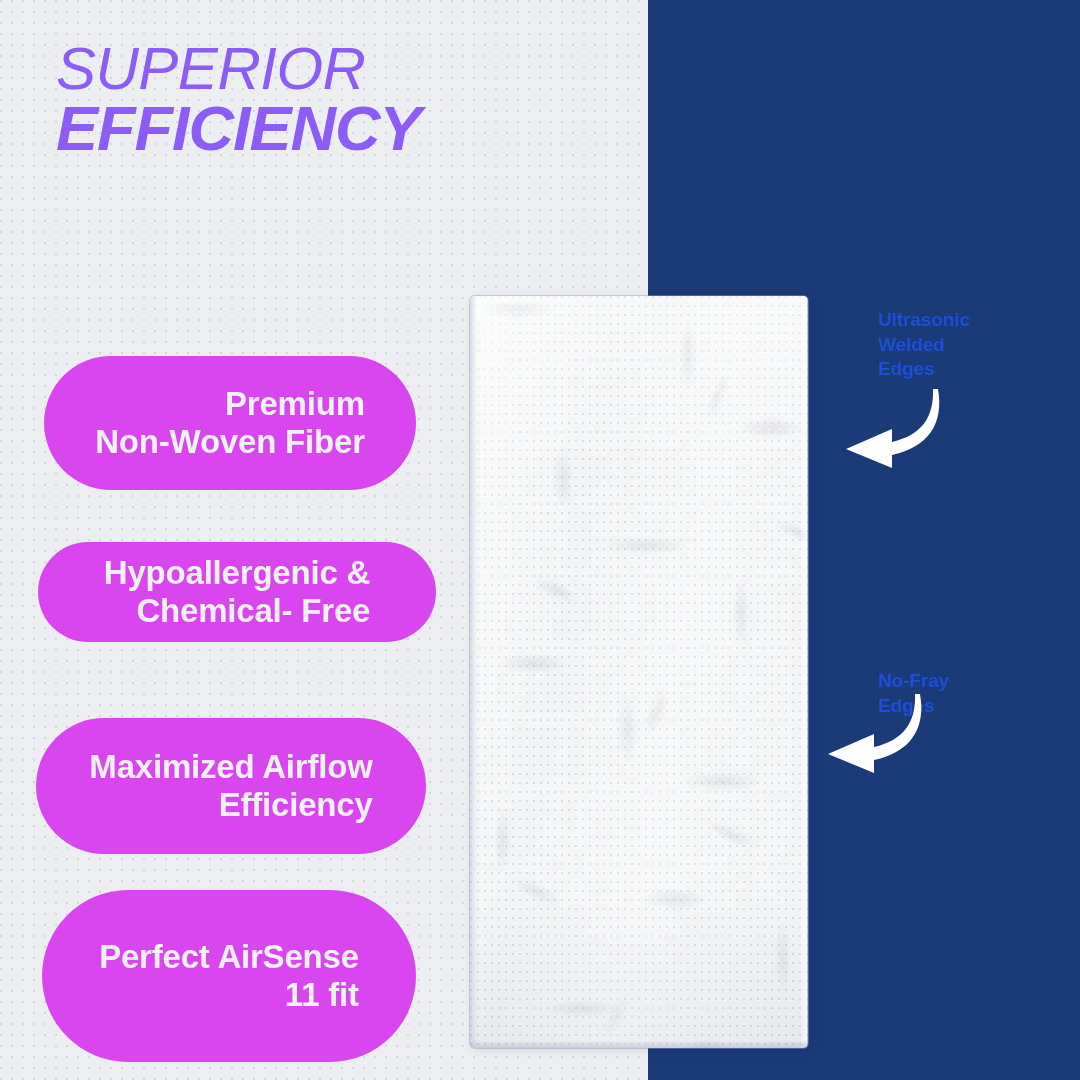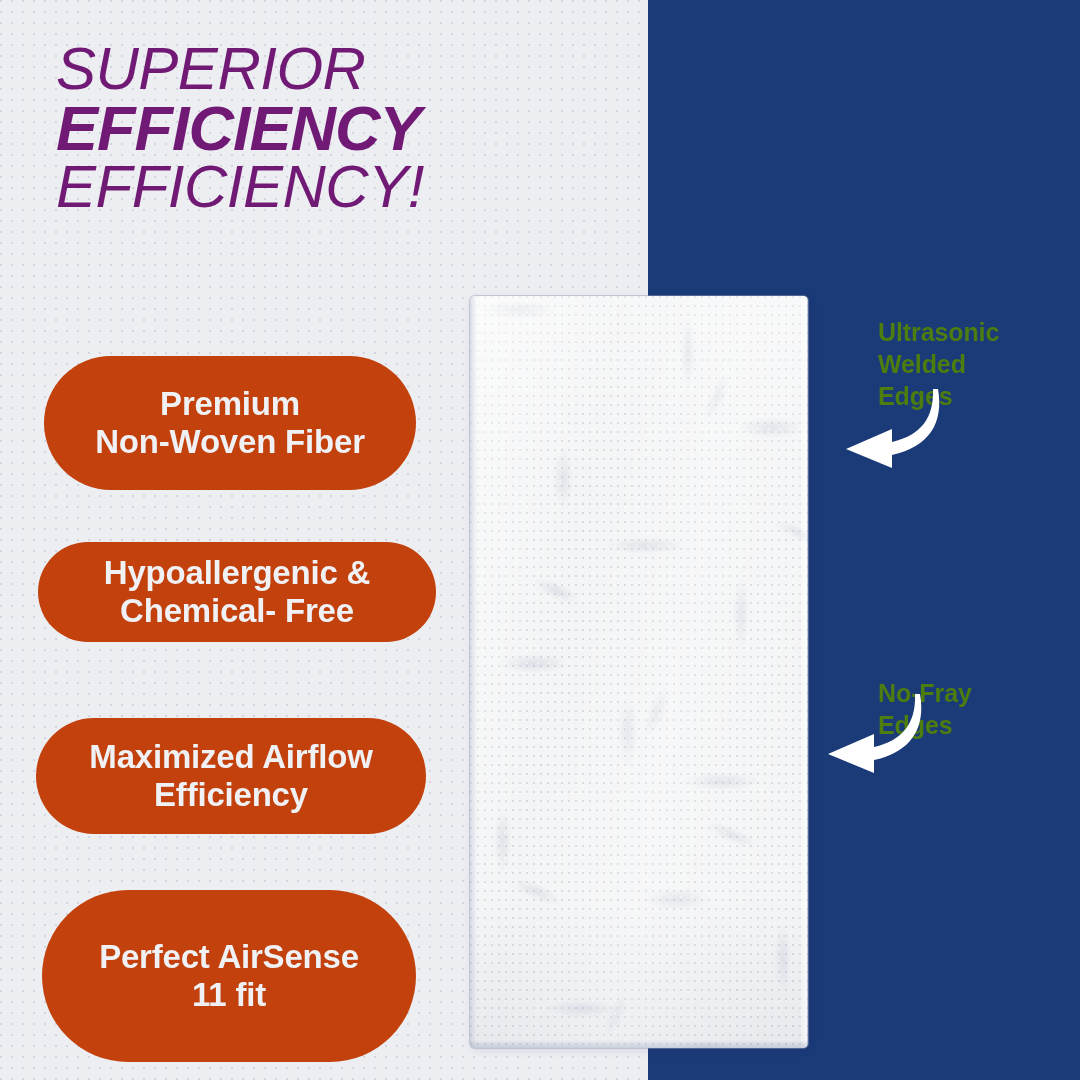--- a/index.html
+++ b/index.html
@@ -33,58 +33,58 @@
     left:648px; top:0;
     width:432px; height:1080px;
     background:#1a3a78;
   }
 
   
   #headline {
     position:absolute;
     left:56px; top:40px;
     width:560px;
-    color:#701a75;
+    color:#8b5cf6;
     font-style:italic;
     line-height:0.96;
     letter-spacing:-0.5px;
   }
   #headline .ln {
     display:block;
     font-size:60px;
     font-weight:400;
     white-space:nowrap;
   }
   #headline .ln.strong {
     font-weight:700;
     font-size:63px;
     letter-spacing:-1px;
   }
 
   
   .pill {
     position:absolute;
-    background:#c2410c;
+    background:#d946ef;
     border-radius:999px;
     color:#f0f1f4;
     display:flex;
     align-items:center;
     justify-content:center;
-    text-align:center;
+    text-align:right;
     font-weight:700;
     font-size:33px;
     line-height:1.16;
     padding:0 22px;
     letter-spacing:-0.2px;
   }
   .pill span { display:block; white-space:pre-line; }
 
   #pill-0 { left:44px;  top:356px;  width:372px; height:134px; }
   #pill-1 { left:38px;  top:542px;  width:398px; height:100px; }
-  #pill-2 { left:36px;  top:718px;  width:390px; height:116px; }
+  #pill-2 { left:36px;  top:718px;  width:390px; height:136px; }
   #pill-3 { left:42px;  top:890px;  width:374px; height:172px; }
 
   
   #pad-wrap {
     position:absolute;
     left:470px; top:296px;
     width:338px; height:752px;
   }
   #pad {
     position:absolute; inset:0;
@@ -158,23 +158,23 @@
     background:linear-gradient(90deg, rgba(160,172,198,0.38), rgba(255,255,255,0.0));
   }
   #pad .edge-bottom {
     position:absolute; left:0; bottom:0; width:100%; height:8px;
     background:linear-gradient(0deg, rgba(150,162,190,0.42), rgba(255,255,255,0.0));
   }
 
   
   .callout {
     position:absolute;
-    color:#4d7c0f;
+    color:#1d4ed8;
     font-weight:700;
-    font-size:25px;
+    font-size:19px;
     line-height:1.28;
     letter-spacing:-0.1px;
     white-space:pre-line;
   }
   #callout-0 { left:878px; top:284px; }
   #callout-1 { left:878px; top:645px; }
 
   .arrow { position:absolute; }
   #arrow-0 { left:830px; top:385px;  width:120px; height:90px; }
   #arrow-1 { left:812px; top:690px;  width:120px; height:90px; }
@@ -183,21 +183,20 @@
 <body>
 
 <div id="stage">
 
   <div id="dot-grid"></div>
   <div id="navy-panel"></div>
 
   <div id="headline">
     <span class="ln">SUPERIOR</span>
     <span class="ln strong">EFFICIENCY</span>
-    <span class="ln">EFFICIENCY!</span>
   </div>
 
   <div class="pill" id="pill-0">
     <span>Premium
 Non-Woven Fiber</span>
   </div>
   <div class="pill" id="pill-1">
     <span>Hypoallergenic &amp;
 Chemical- Free</span>
   </div>

